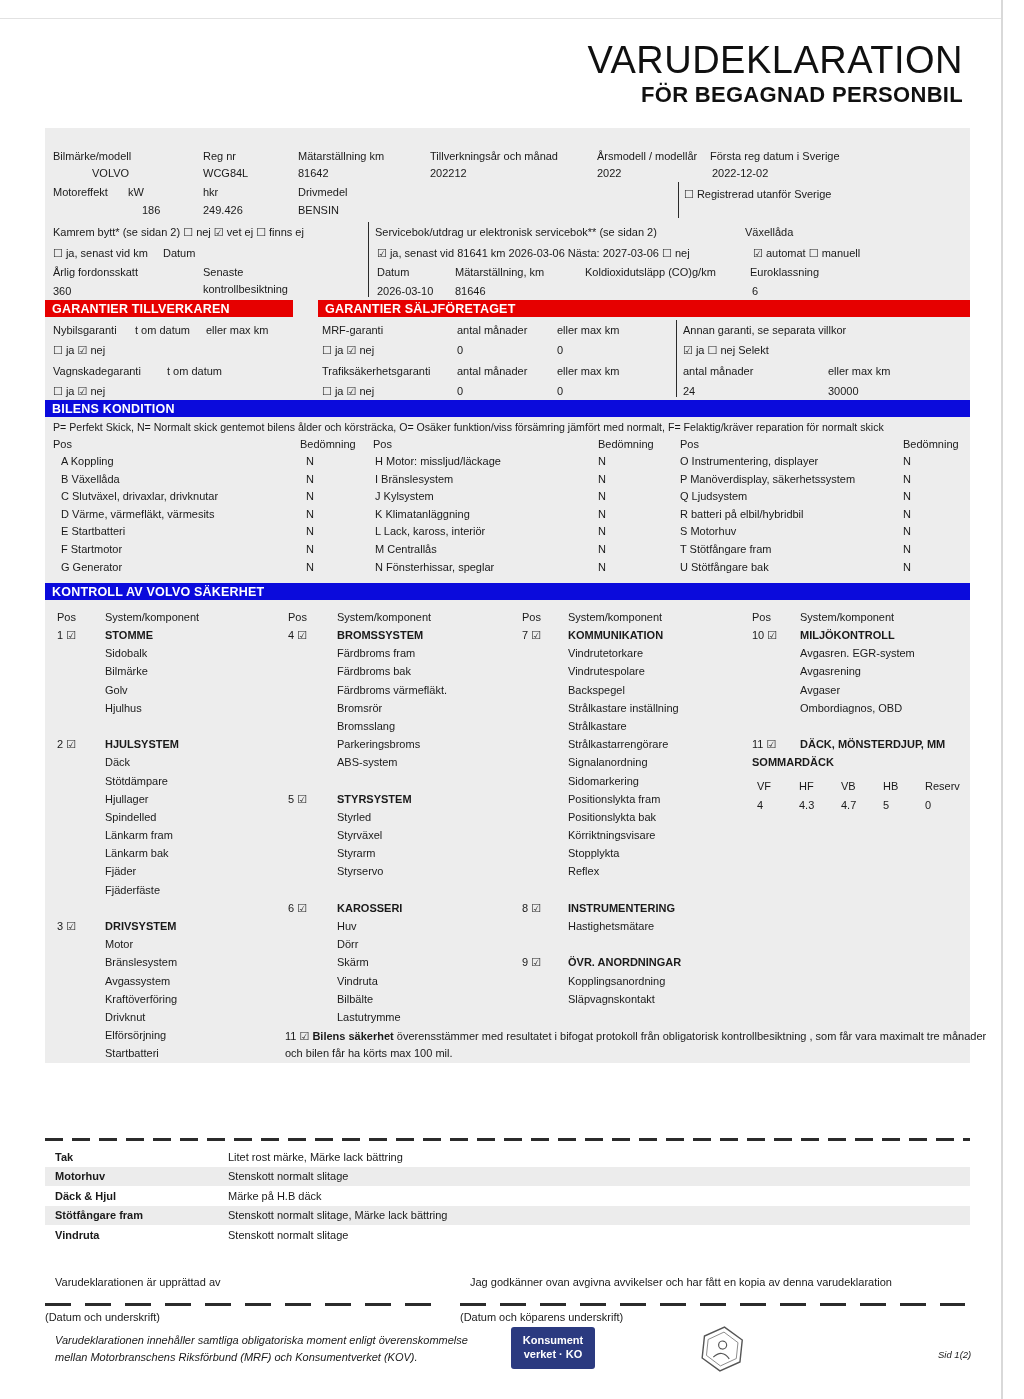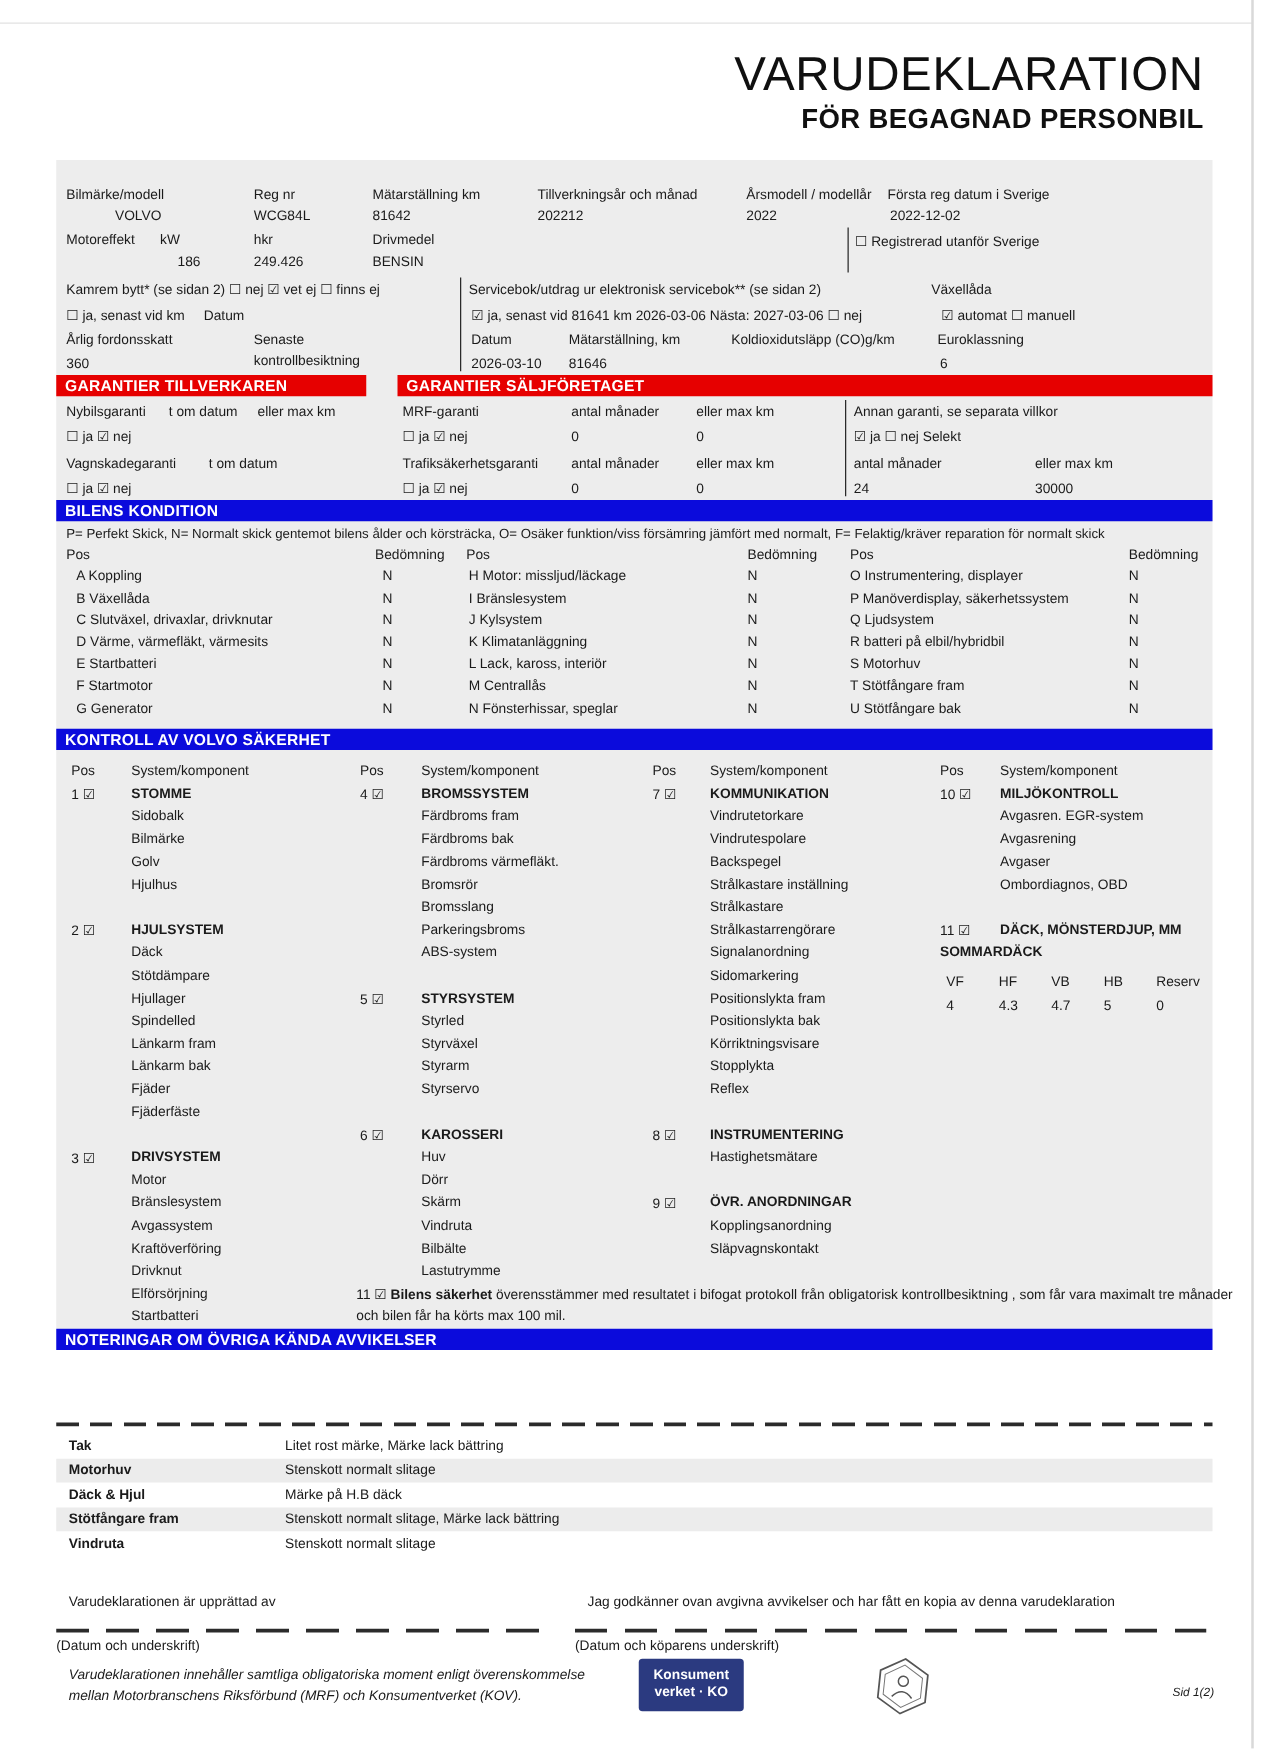--- a/index.html
+++ b/index.html
@@ -536,21 +536,20 @@
         <span class="tv">0</span>
       </div>
     </div>
 
   <div class="item12">
     <span>11 ☑</span>
     <b>Bilens säkerhet</b>
     <span>överensstämmer med resultatet i bifogat protokoll från obligatorisk kontrollbesiktning , som får vara maximalt tre månader och bilen får ha körts max 100 mil.</span>
   </div>
 
-  <div class="bar blue" style="left:45px;top:1063px;width:925px;">NOTERINGAR OM ÖVRIGA KÄNDA AVVIKELSER</div>
   <div class="dash-sep"></div>
   <div class="notes">
 
   <div class="nrow">
         <span class="narea">Tak</span>
         <span class="nnote">Litet rost märke, Märke lack bättring</span>
       </div>
       <div class="nrow">
         <span class="narea">Motorhuv</span>
         <span class="nnote">Stenskott normalt slitage</span>

